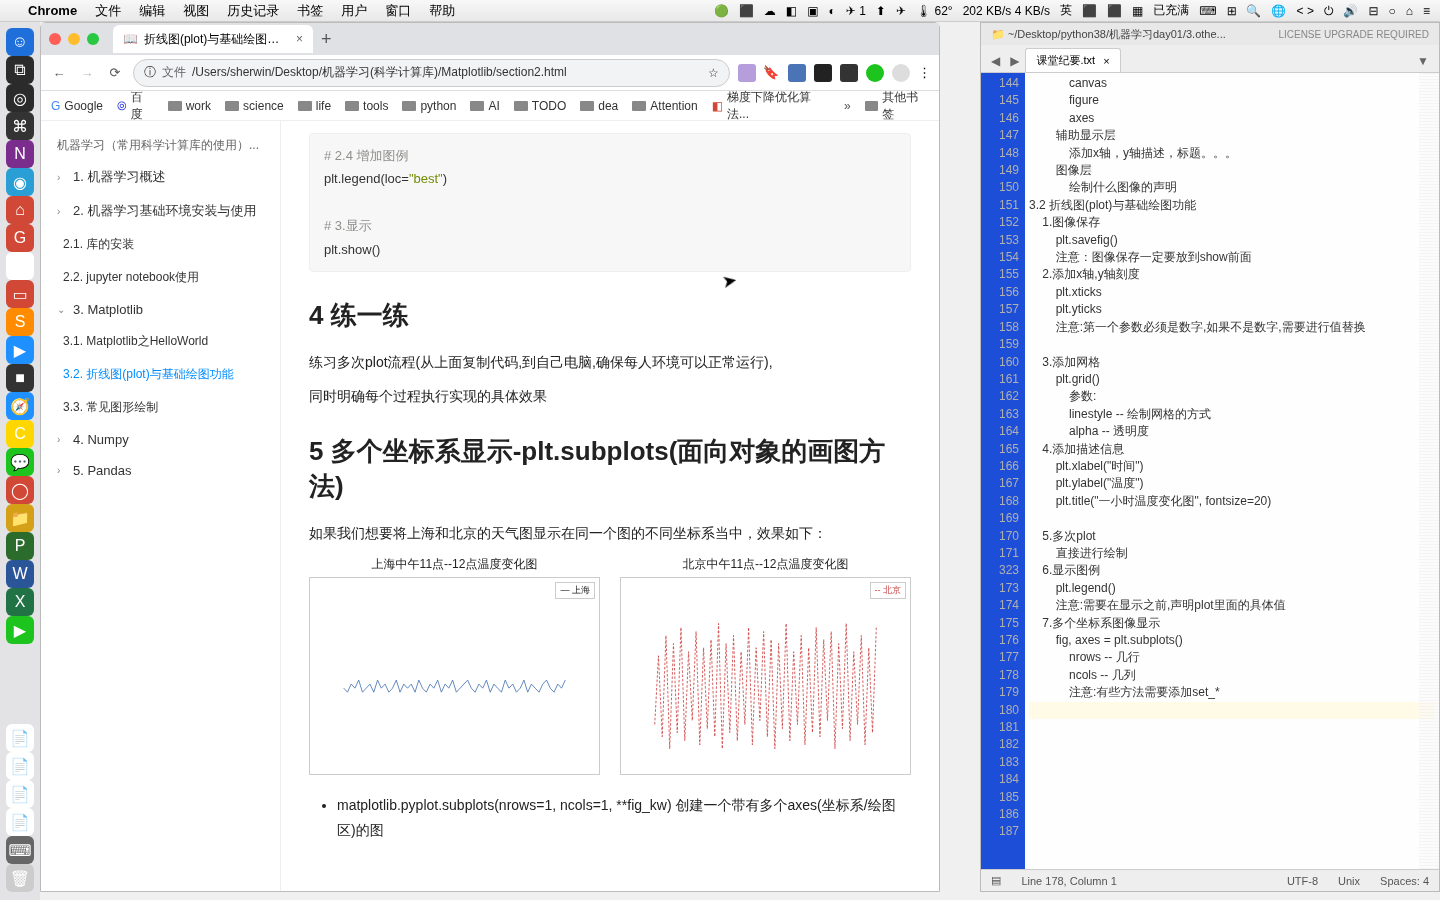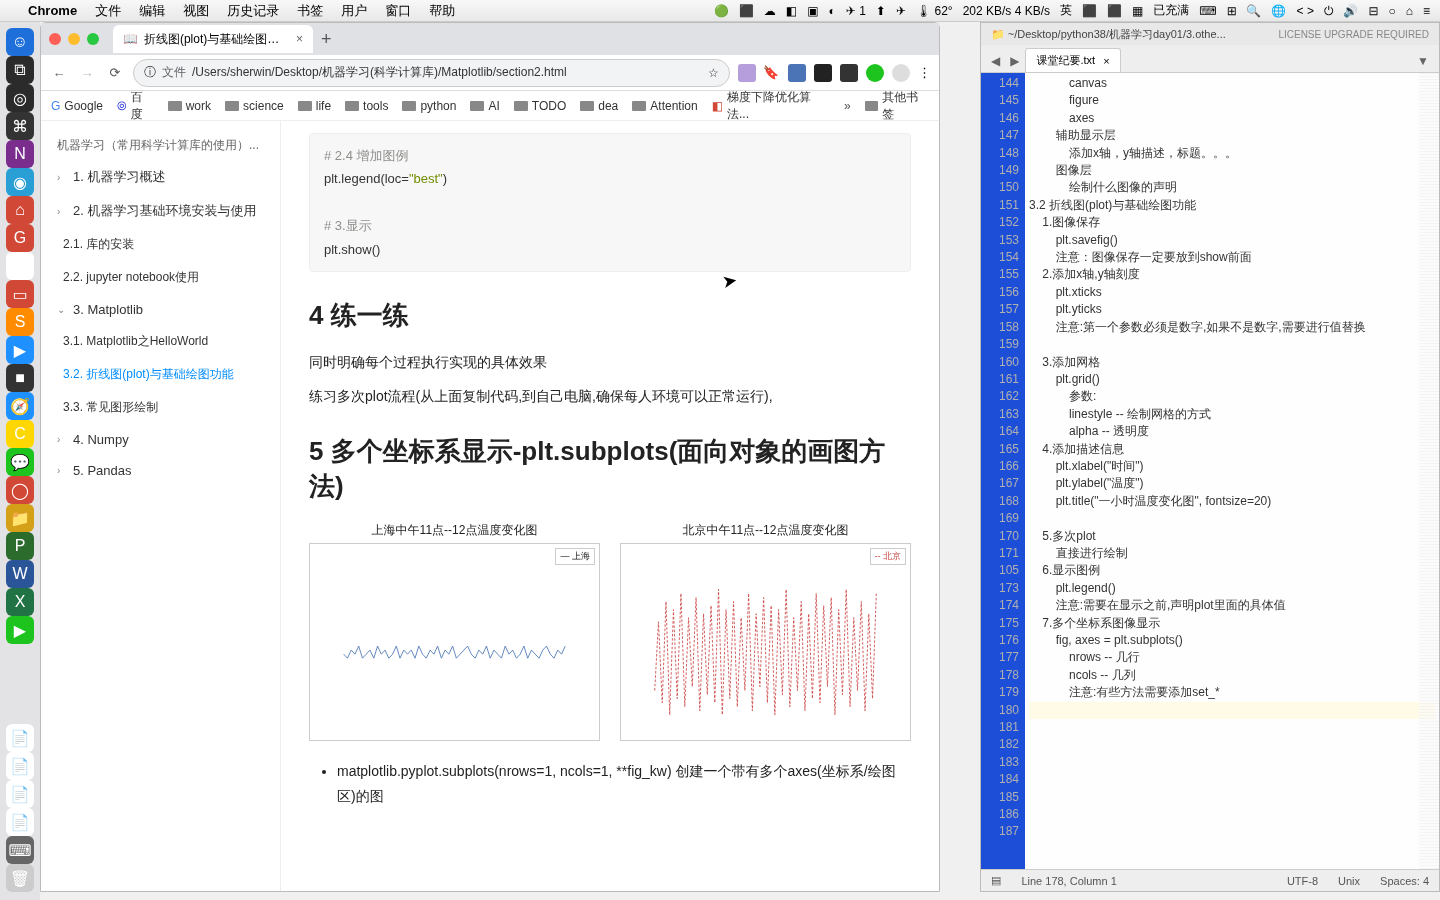--- a/index.html
+++ b/index.html
@@ -282,24 +282,25 @@
     </div>
 
     <div class="main">
       <div class="codeblock"><span class="cm"># 2.4 增加图例</span>
 <span>plt.legend(loc=</span><span class="str">"best"</span><span>)</span>
 
 <span class="cm"># 3.显示</span>
 <span>plt.show()</span></div>
 
       <h2>4 练一练</h2>
+      <p>练习多次plot流程(从上面复制代码,到自己电脑,确保每人环境可以正常运行),</p>
       <p>同时明确每个过程执行实现的具体效果</p>
-      <p>练习多次plot流程(从上面复制代码,到自己电脑,确保每人环境可以正常运行),</p>
 
       <h2>5 多个坐标系显示-plt.subplots(面向对象的画图方法)</h2>
+      <p>如果我们想要将上海和北京的天气图显示在同一个图的不同坐标系当中，效果如下：</p>
 
       <div class="subplots">
         <div class="plot">
           <div class="plot-title">上海中午11点--12点温度变化图</div>
           <div class="plot-frame">
             <div class="legend">— <span>上海</span></div>
             <svg viewBox="0 0 300 230">
                 <g id="plot1">
                   <path d="M20.0 129.3 L24.4 134.0 L28.8 124.5 L33.2 129.3 L37.6 119.8 L42.0 134.0 L46.4 129.3 L50.8 124.5 L55.3 134.0 L59.7 119.8 L64.1 129.3 L68.5 124.5 L72.9 134.0 L77.3 129.3 L81.7 119.8 L86.1 134.0 L90.5 124.5 L94.9 129.3 L99.3 124.5 L103.7 134.0 L108.1 119.8 L112.5 129.3 L116.9 134.0 L121.4 124.5 L125.8 129.3 L130.2 119.8 L134.6 134.0 L139.0 124.5 L143.4 129.3 L147.8 119.8 L152.2 134.0 L156.6 129.3 L161.0 124.5 L165.4 119.8 L169.8 129.3 L174.2 134.0 L178.6 124.5 L183.1 129.3 L187.5 119.8 L191.9 134.0 L196.3 124.5 L200.7 129.3 L205.1 134.0 L209.5 119.8 L213.9 129.3 L218.3 124.5 L222.7 134.0 L227.1 129.3 L231.5 119.8 L235.9 134.0 L240.3 124.5 L244.7 129.3 L249.2 134.0 L253.6 124.5 L258.0 119.8 L262.4 129.3 L266.8 134.0 L271.2 124.5 L275.6 129.3 L280.0 119.8 " fill="none" stroke="#4a74b5" stroke-width="1"></path>
                 </g>
@@ -364,21 +365,21 @@
         <div>162</div>
         <div>163</div>
         <div>164</div>
         <div>165</div>
         <div>166</div>
         <div>167</div>
         <div>168</div>
         <div>169</div>
         <div>170</div>
         <div>171</div>
-        <div>105</div>
+        <div>323</div>
         <div>173</div>
         <div>174</div>
         <div>175</div>
         <div>176</div>
         <div>177</div>
         <div>178</div>
         <div>179</div>
         <div>180</div>
         <div>181</div>
         <div>182</div>

